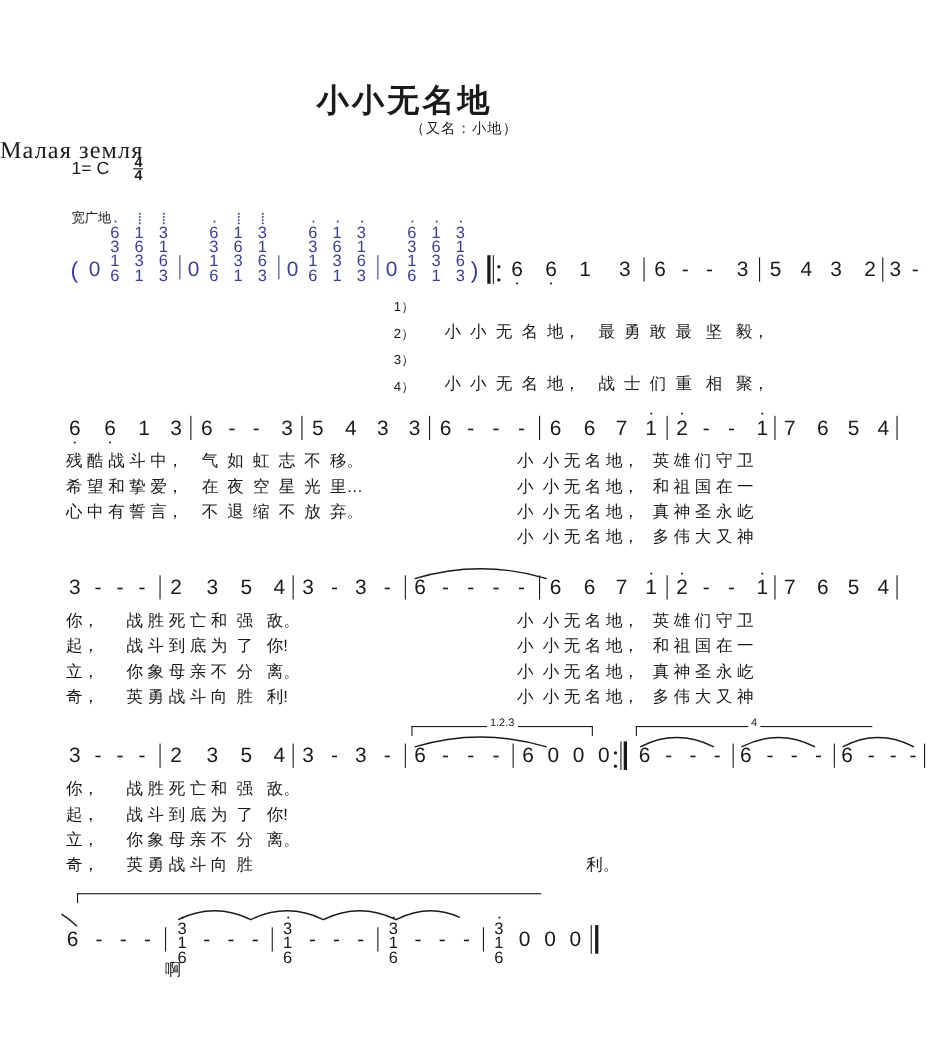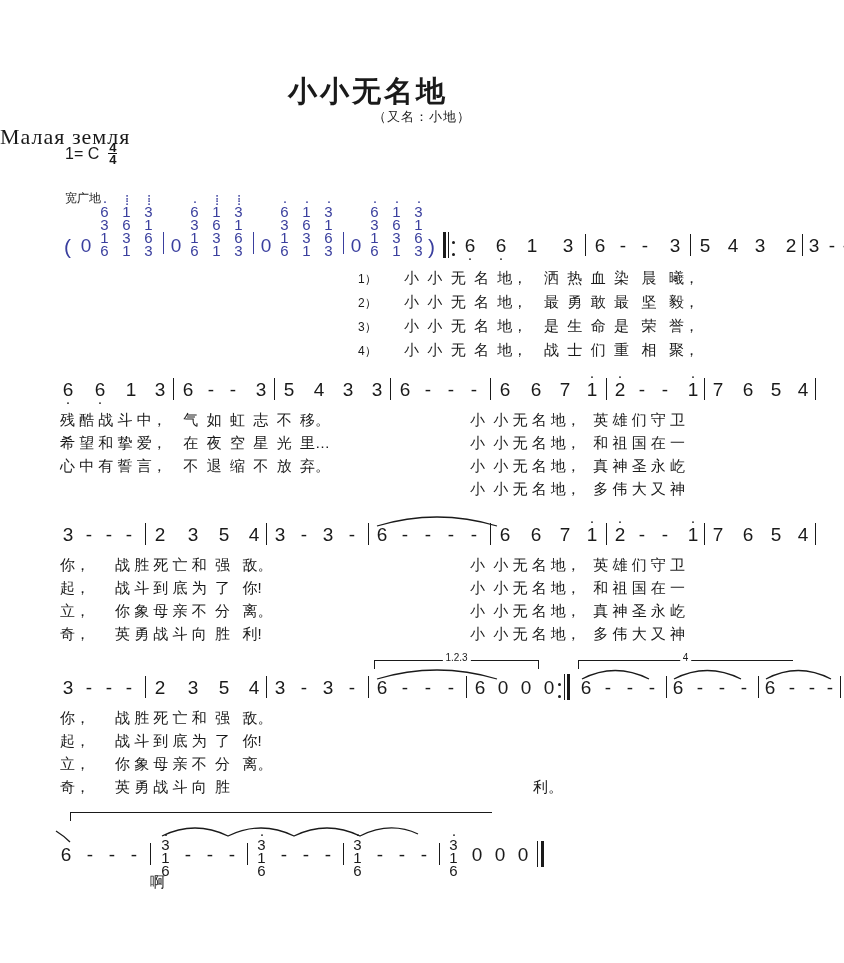--- a/index.html
+++ b/index.html
@@ -27,21 +27,21 @@
   .credits{
     position:absolute;right:58px;top:136px;text-align:left;
     font-family:"Liberation Sans",sans-serif;font-size:12.5px;line-height:17px;
   }
   .credits div:nth-child(1),.credits div:nth-child(2),.credits div:nth-child(5){font-weight:bold;}
   .credits div:nth-child(3),.credits div:nth-child(4){font-family:"Liberation Serif",serif;font-size:13px;}
 
   .keysig{
     position:absolute;left:65px;top:142px;
     font-family:"Liberation Sans",sans-serif;font-size:16px;
-    display:flex;align-items:center;gap:9px;
+    display:flex;align-items:center;gap:22px;
   }
   .meter{display:inline-block;text-align:center;line-height:11px;font-size:13px;font-weight:bold;}
   .meter .num{display:block;border-bottom:1.6px solid #111;padding:0 1px;}
   .meter .den{display:block;padding:0 1px;}
   .tempo{
     position:absolute;left:65px;top:190px;
     font-family:"Liberation Sans",sans-serif;font-size:12px;
   }
 
   
@@ -256,23 +256,21 @@
     <div class="note dash" style="left:824px;top:236px;">-</div>
     <div class="note dash" style="left:838px;top:236px;">-</div>
 
   </div>
 
   <div class="vnum" style="left:358px;top:272px;">1）</div>
   <div class="vnum" style="left:358px;top:296px;">2）</div>
   <div class="vnum" style="left:358px;top:320px;">3）</div>
   <div class="vnum" style="left:358px;top:344px;">4）</div>
 
-  <div class="lyric" style="left:404px;top:270px;">小  小  无  名  地，    洒  热  血  染   晨   曦，</div>
   <div class="lyric" style="left:404px;top:294px;">小  小  无  名  地，    最  勇  敢  最   坚   毅，</div>
-  <div class="lyric" style="left:404px;top:318px;">小  小  无  名  地，    是  生  命  是   荣   誉，</div>
   <div class="lyric" style="left:404px;top:342px;">小  小  无  名  地，    战  士  们  重   相   聚，</div>
 
   <div class="sys" style="left:0;top:0;">
     <div class="note" style="left:60px;top:380px;">6</div>
     <div class="dotlow" style="left:60px;top:400px;">·</div>
     <div class="note" style="left:92px;top:380px;">6</div>
     <div class="dotlow" style="left:92px;top:400px;">·</div>
     <div class="note" style="left:123px;top:380px;">1</div>
     <div class="note" style="left:152px;top:380px;">3</div>
     <div class="bar" style="left:173px;top:378px;height:22px;"></div>

